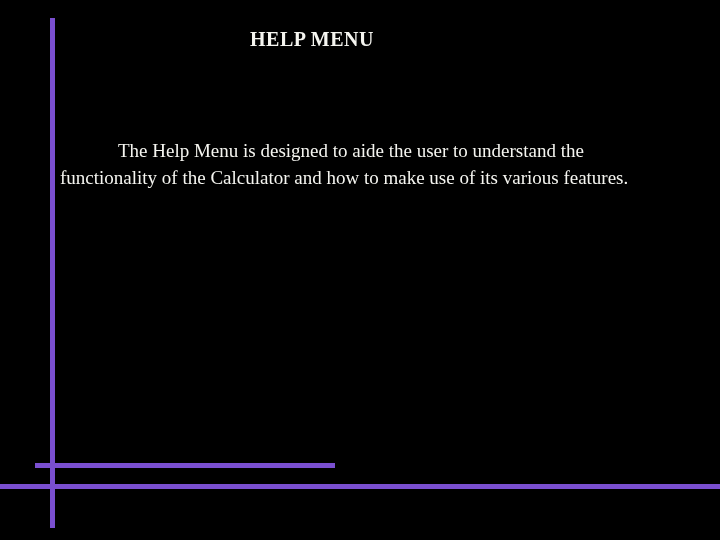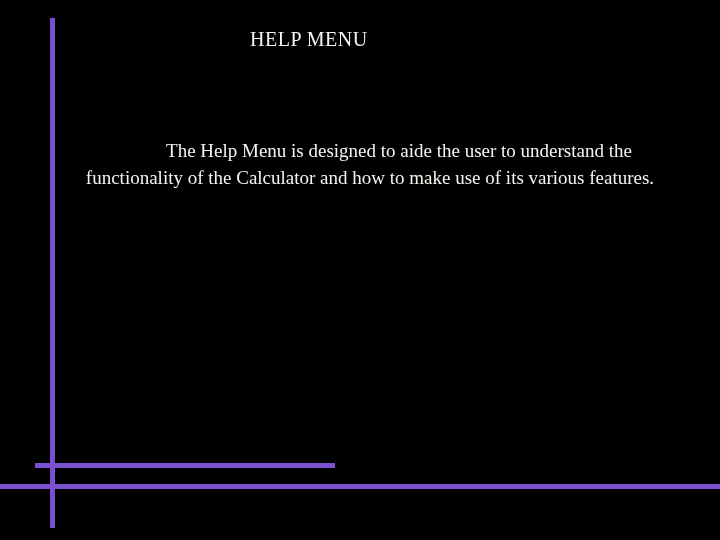--- a/index.html
+++ b/index.html
@@ -34,33 +34,32 @@
       width: 720px;
       height: 5px;
       background: #7a4fd0;
     }
     .title {
       position: absolute;
       left: 250px;
       top: 28px;
       color: #f5f5f0;
       font-size: 20px;
-      font-weight: normal;
+      font-weight: bold;
       letter-spacing: 0.5px;
     }
     .body-text {
       position: absolute;
       left: 60px;
       top: 138px;
       width: 620px;
       color: #f5f5f0;
       font-size: 19px;
       line-height: 1.4;
       text-indent: 58px;
-      text-align: center;
     }
   </style>
 </head>
 <body>
 
 <div class="vertical-line"></div>
 <div class="horizontal-top"></div>
 <div class="horizontal-bottom"></div>
 
 <div class="title">HELP MENU</div>

